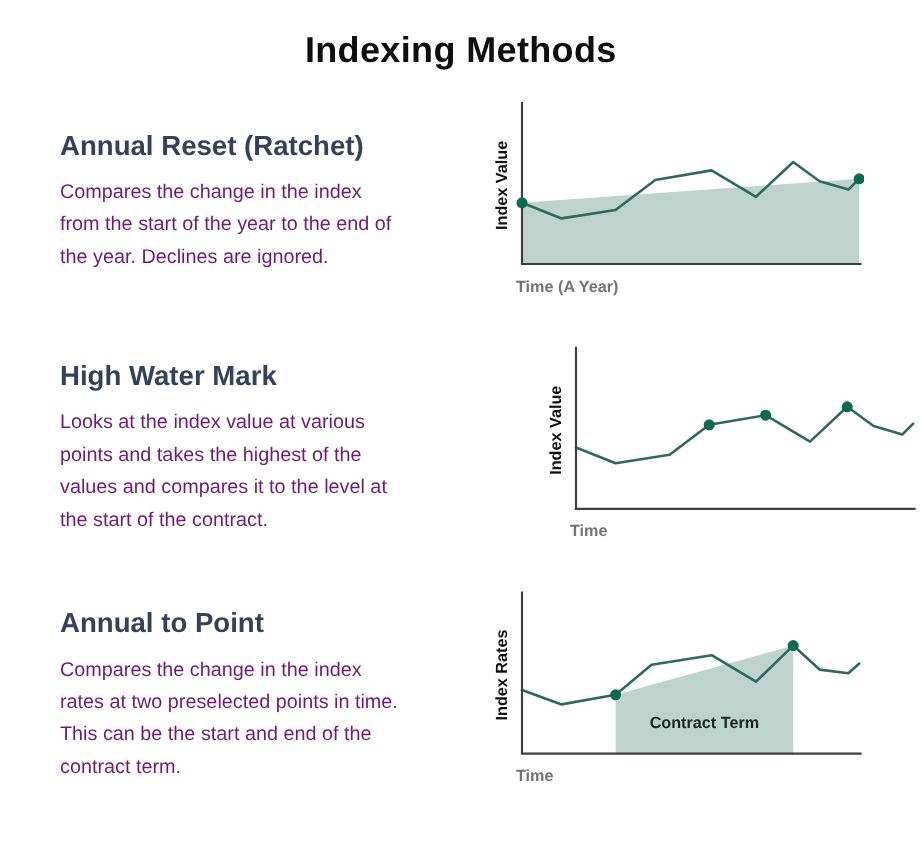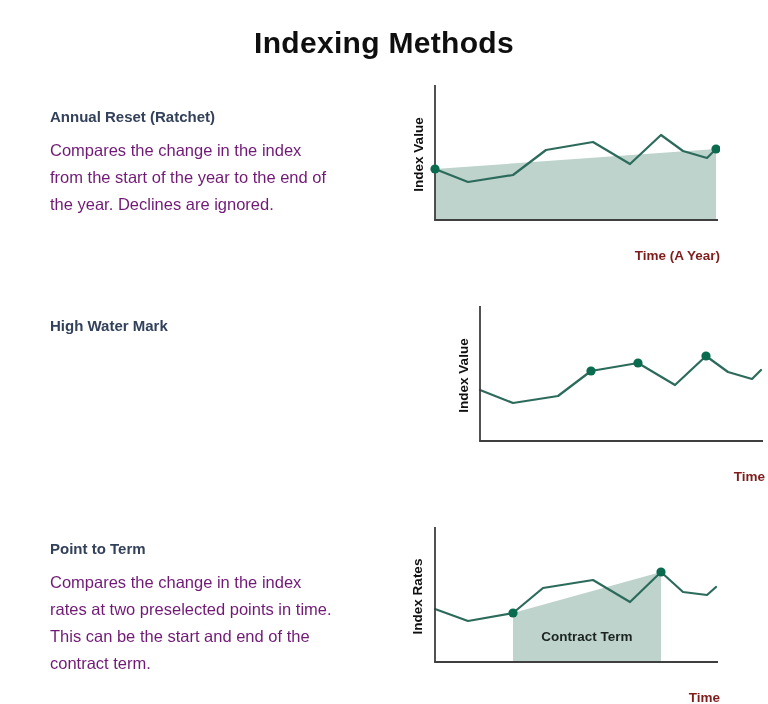--- a/index.html
+++ b/index.html
@@ -29,21 +29,21 @@
   .row-1 { margin-top: 22px; }
   .row-2 { margin-top: 40px; gap: 45px; }
   .row-3 { margin-top: 40px; }
 
   .text-col { width: 356px; flex: 0 0 356px; }
   .row-1 .text-col { padding-top: 26px; }
   .row-2 .text-col { padding-top: 14px; }
   .row-3 .text-col { padding-top: 16px; }
 
   .text-col h2 {
-    font-size: 15px;
+    font-size: 23px;
     font-weight: 700;
     color: #33415b;
     margin-bottom: 12px;
   }
   .text-col p {
     font-size: 16.5px;
     line-height: 1.63;
     color: #701a75;
     white-space: pre-line;
   }
@@ -72,25 +72,25 @@
   .area-label {
     font-family: "Liberation Sans", sans-serif;
     font-size: 13.5px;
     font-weight: 700;
     fill: #1c2421;
     text-anchor: middle;
   }
   .xlab {
     margin-left: 24px;
     width: 290px;
-    text-align: right;
+    text-align: left;
     font-size: 13.5px;
     font-weight: 700;
-    color: #7f1d1d;
-    margin-top: 22px;
+    color: #737373;
+    margin-top: 5px;
   }
 </style>
 </head>
 <body>
 
 <div class="page">
 
   <h1 class="title">Indexing Methods</h1>
 
   <section class="row row-1">
@@ -116,20 +116,24 @@
           </g>
         </svg>
       </div>
       <div class="xlab">Time (A Year)</div>
     </div>
   </section>
 
   <section class="row row-2">
     <div class="text-col">
       <h2>High Water Mark</h2>
+      <p>Looks at the index value at various
+points and takes the highest of the
+values and compares it to the level at
+the start of the contract.</p>
     </div>
     <div class="chart-col">
       <div class="chart-wrap">
         <div class="ylab">
           <span>Index Value</span>
         </div>
         <svg class="plot" viewBox="0 0 290 144" aria-hidden="true">
           <g transform="translate(5,3)">
             <polyline class="line" points="0,84 33,97 78,90 111,65 158,57 195,79 226,50 248,66 272,73 281,64"></polyline>
             <line class="axis" x1="0" y1="0" x2="0" y2="135"></line>
@@ -139,21 +143,21 @@
             <circle class="dot" r="4.6" cx="226" cy="50"></circle>
           </g>
         </svg>
       </div>
       <div class="xlab">Time</div>
     </div>
   </section>
 
   <section class="row row-3">
     <div class="text-col">
-      <h2>Point to Term</h2>
+      <h2>Annual to Point</h2>
       <p>Compares the change in the index
 rates at two preselected points in time.
 This can be the start and end of the
 contract term.</p>
     </div>
     <div class="chart-col">
       <div class="chart-wrap">
         <div class="ylab">
           <span>Index Rates</span>
         </div>

